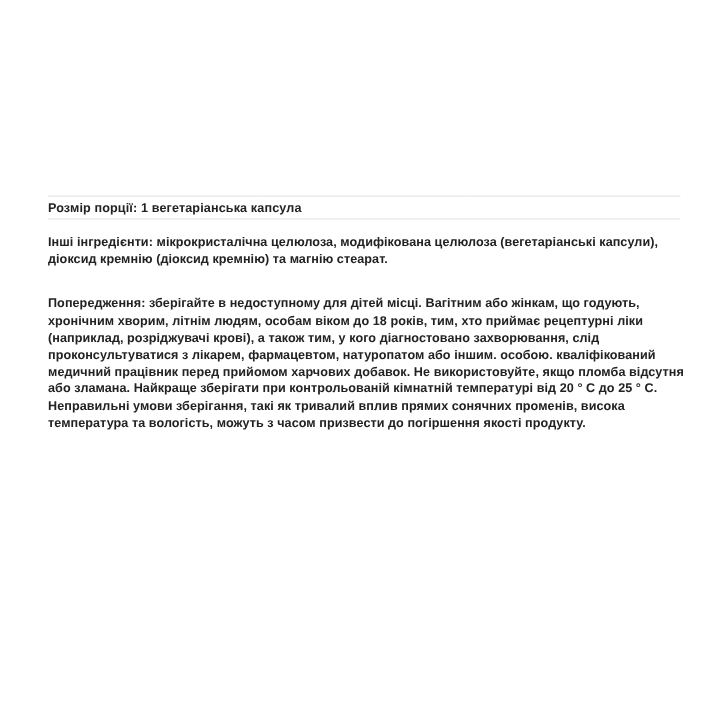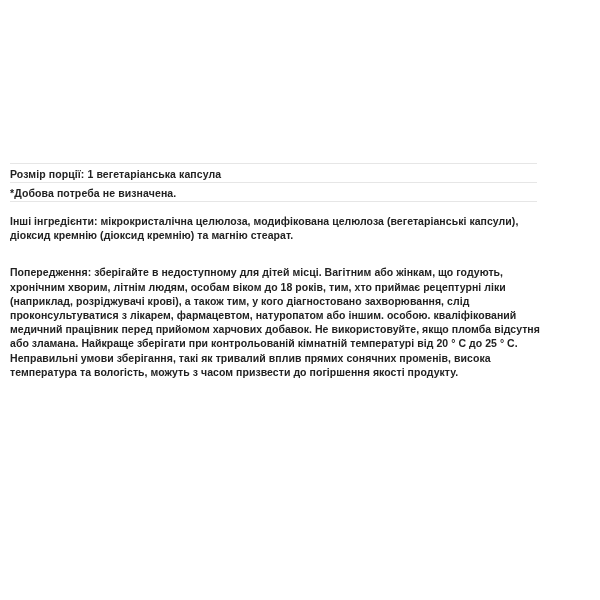--- a/index.html
+++ b/index.html
@@ -13,20 +13,21 @@
     font-family: "Liberation Sans", sans-serif;
     color: #222222;
     overflow: hidden;
   }
 
   .page {
     position: relative;
     width: 554px;
     height: 600px;
     box-sizing: border-box;
+    margin-left: 30px;
   }
 
   
   .top-spacer {
     height: 163px;
   }
 
   .facts-panel {
     padding: 0 10px 0 10px;
     box-sizing: border-box;
@@ -103,25 +104,20 @@
       <tbody>
         <tr>
           <td class="rule-top rule-bottom cell-pad" colspan="3">
             <span class="txt">Розмір порції: 1 вегетаріанська капсула</span>
           </td>
         </tr>
 
 
 
 
-        <tr>
-          <td class="rule-bottom cell-pad" colspan="3">
-            <span class="txt">*Добова потреба не визначена.</span>
-          </td>
-        </tr>
       </tbody>
     </table>
   </div>
 
   <div class="notes">
     <div class="gap-ingredients"></div>
     <p class="para">Інші інгредієнти: мікрокристалічна целюлоза, модифікована целюлоза (вегетаріанські капсули), діоксид кремнію (діоксид кремнію) та магнію стеарат.</p>
 
     <div class="gap-free"></div>
 

